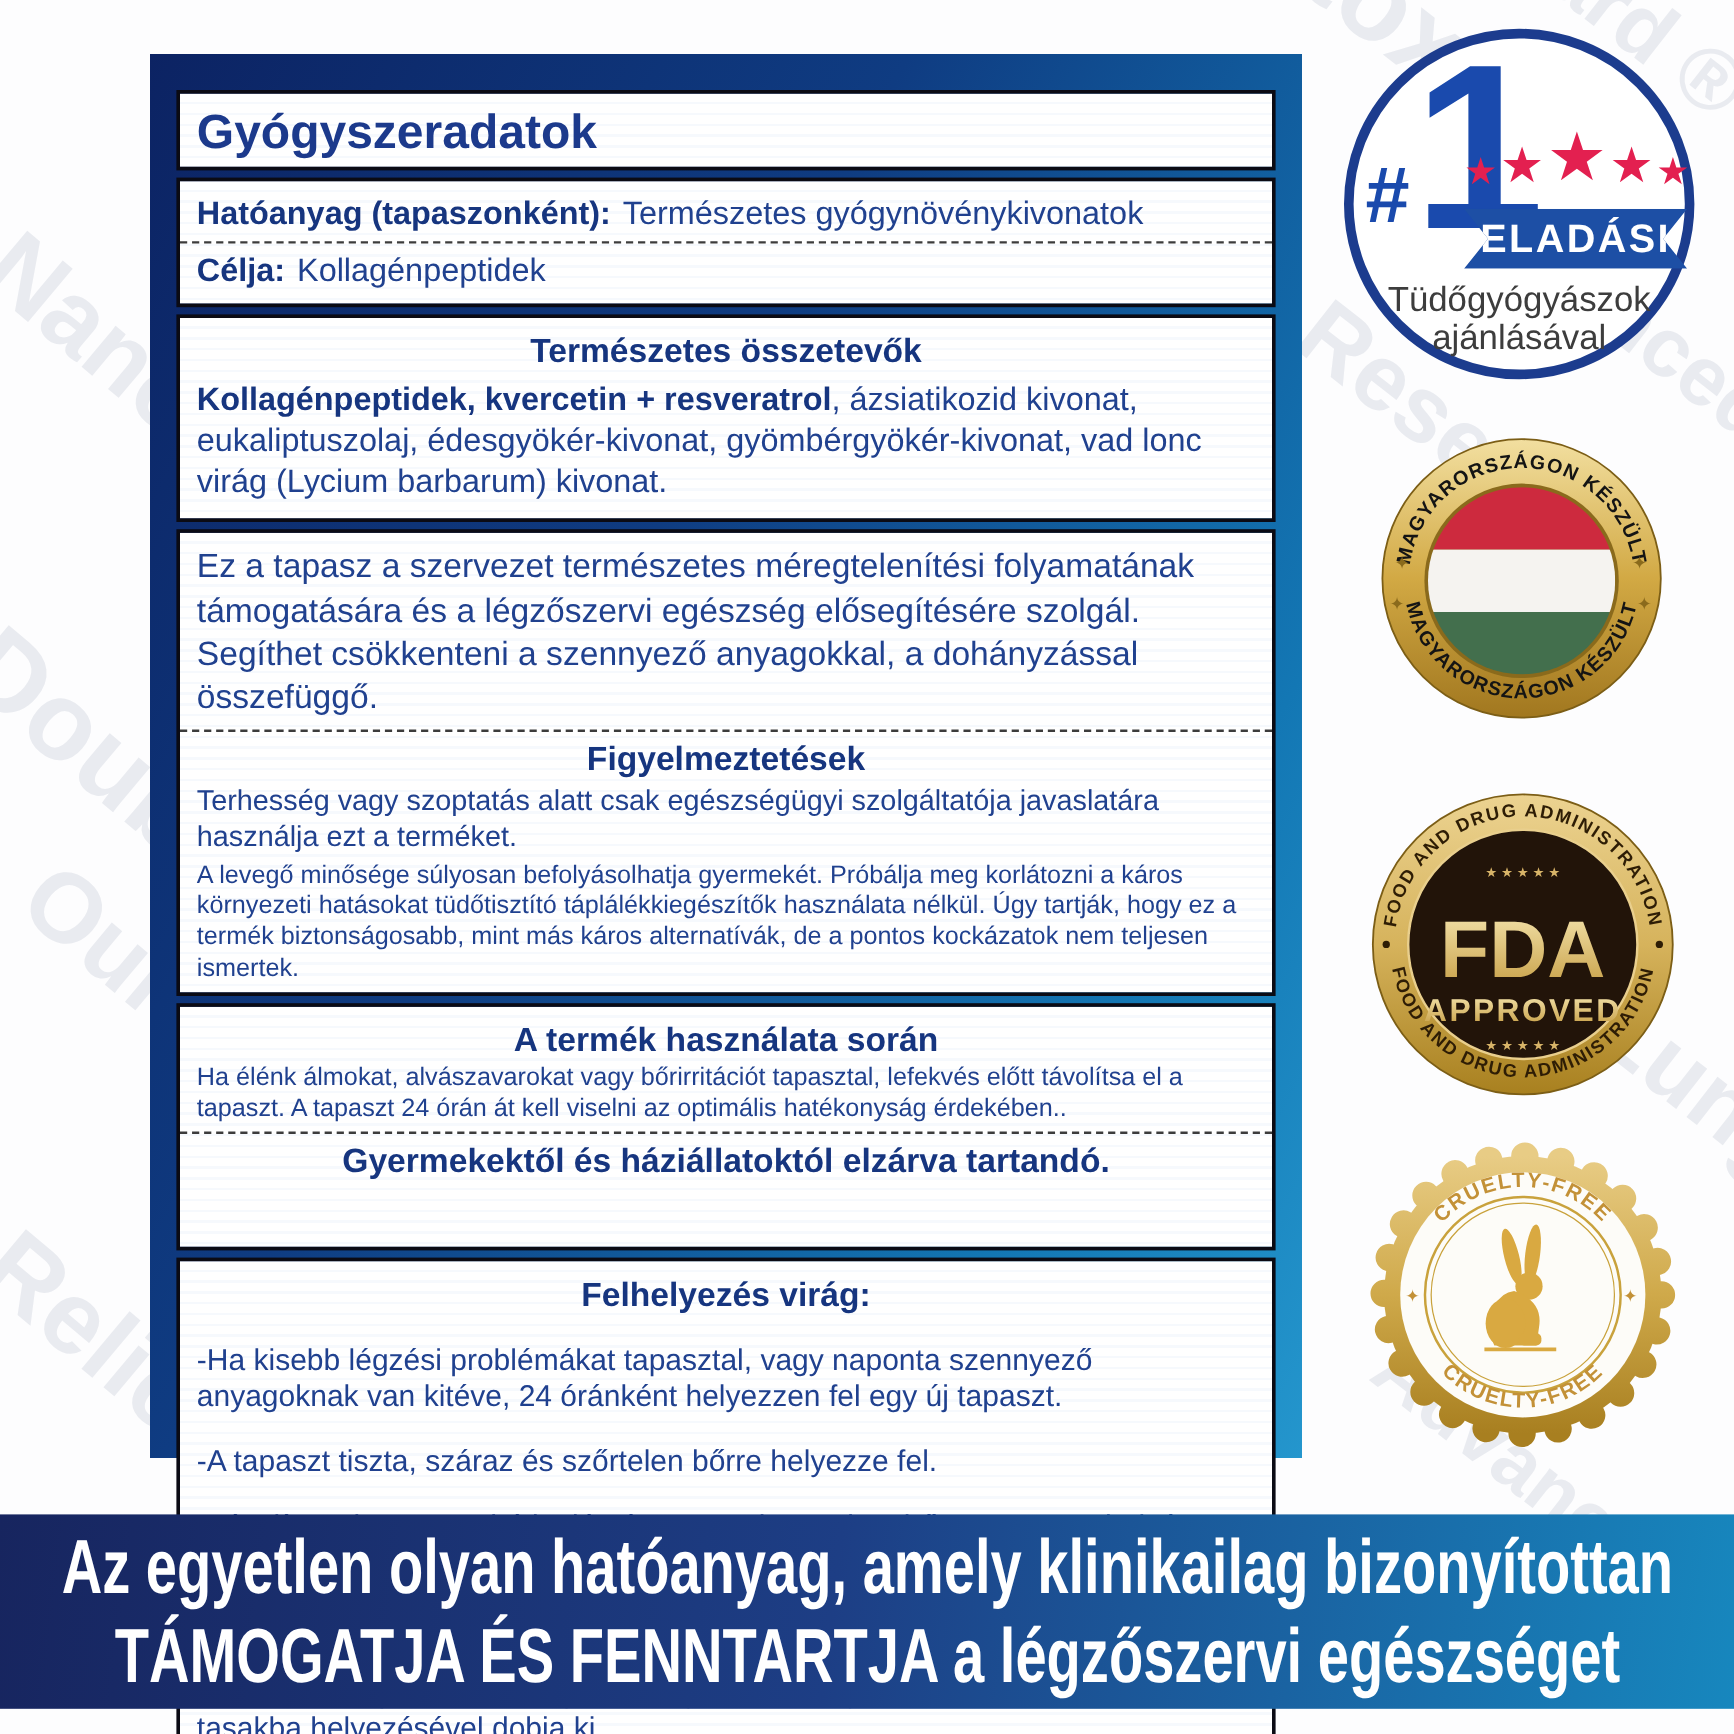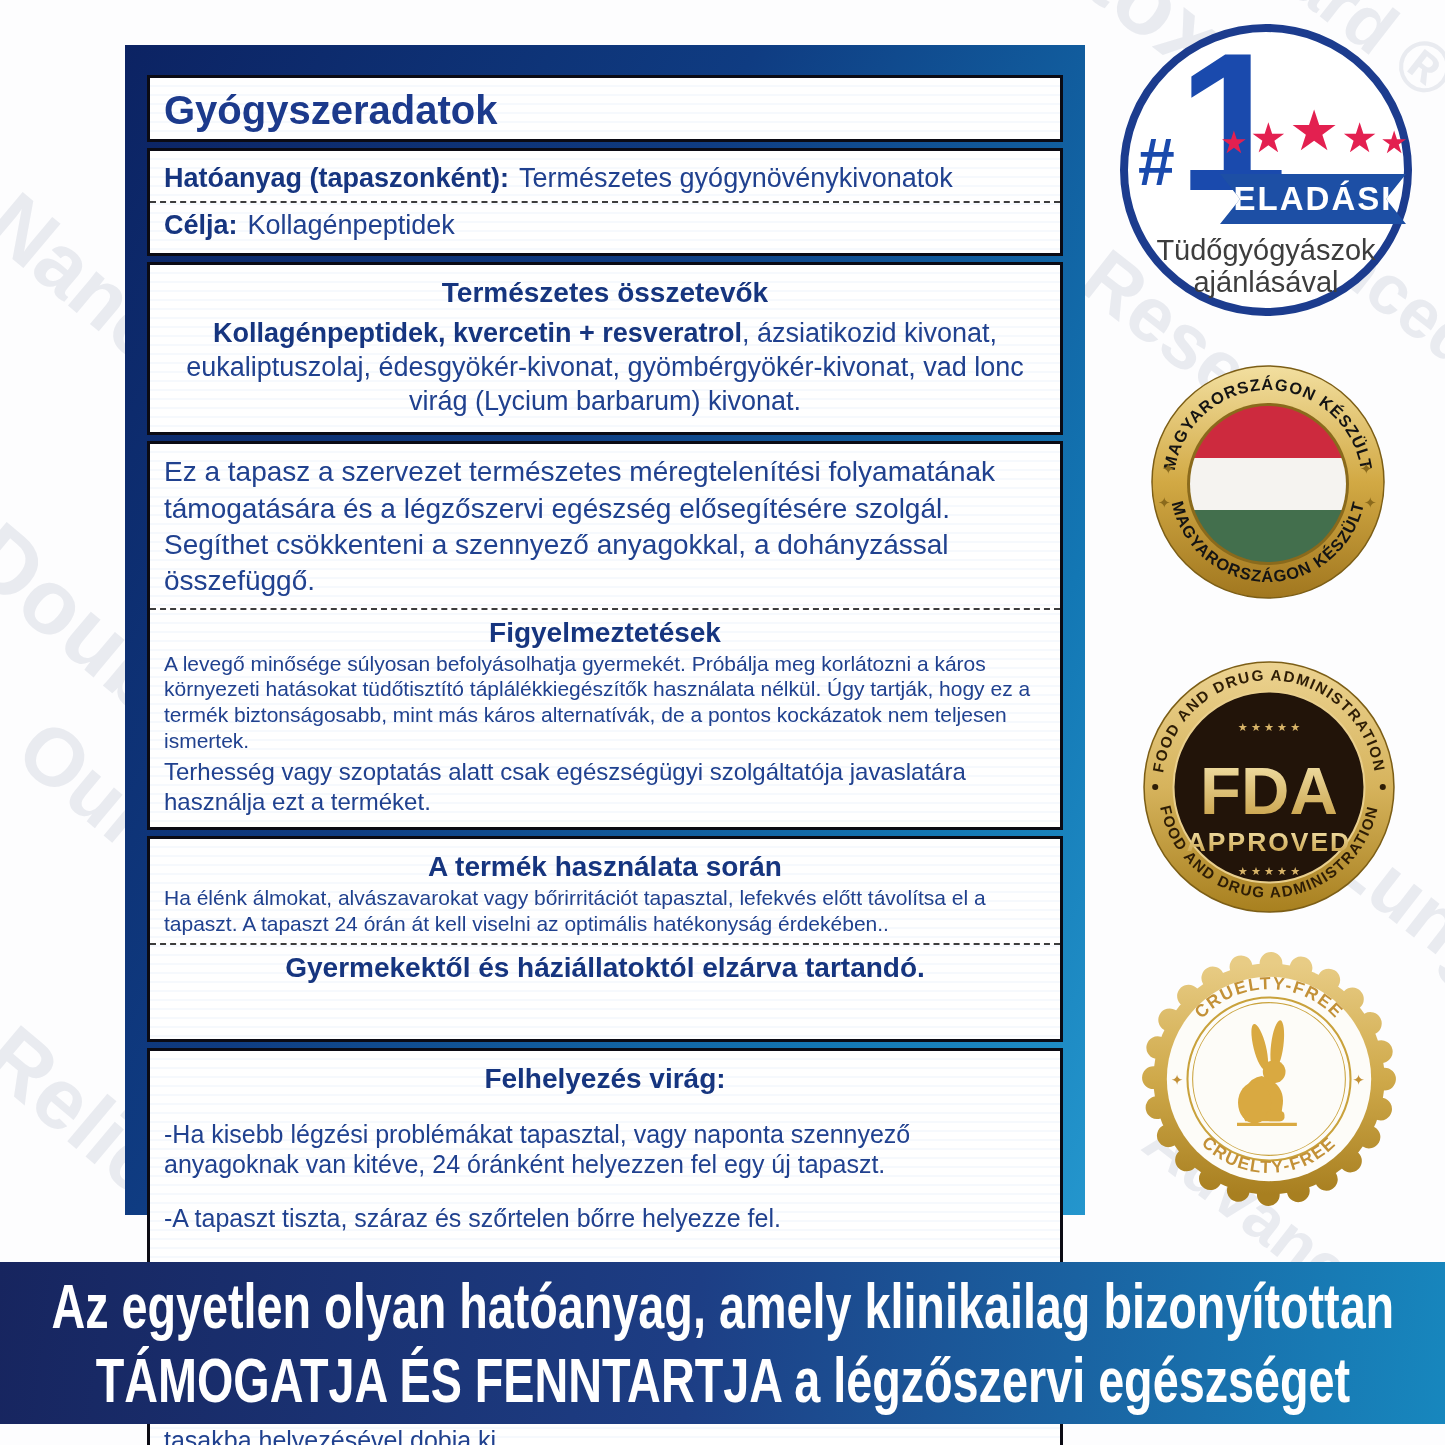--- a/index.html
+++ b/index.html
@@ -31,21 +31,21 @@
   .box-ingredients{flex:0 0 142px;}
   .box-uses{flex:0 0 268px;}
   .box-whenusing{flex:0 0 206px;}
   .box-directions{flex:1 1 auto;}
 
   .panel h1{margin:4px 0 0 0;font-size:40px;font-weight:bold;color:#1c3a8c;}
   .panel h2{margin:6px 0 2px 0;font-size:28px;font-weight:bold;color:#16357f;text-align:center;}
   .row{margin:6px 0;font-size:27px;color:#20418f;}
   .row .lbl{font-weight:bold;color:#16357f;margin-right:10px;}
   .para{margin:8px 0;color:#20418f;line-height:1.25;}
-  .para.lead27{font-size:27px;text-align:center;}
+  .para.lead27{font-size:27px;}
   .para.lead27 .boldlead{font-weight:bold;color:#16357f;}
   .para.uses{font-size:28px;line-height:1.3;margin-top:4px;}
   .para.med{font-size:24px;margin:4px 0;}
   .para.small{font-size:21px;line-height:1.22;margin:2px 0;}
   .para.dir-item{font-size:25px;line-height:1.2;margin:24px 0 0 0;}
   .dotted{border-top:2px dashed #3c3c3c;margin:7px -14px;}
 
   
   .badge{position:absolute;z-index:1;}
 
@@ -116,22 +116,22 @@
         <h2>Természetes összetevők</h2>
         <p class="para lead27">
           <span class="boldlead">Kollagénpeptidek, kvercetin + resveratrol</span><span>, ázsiatikozid kivonat, eukaliptuszolaj, édesgyökér-kivonat, gyömbérgyökér-kivonat, vad lonc virág (Lycium barbarum) kivonat.</span>
         </p>
       </section>
 
       <section class="box box-uses">
         <p class="para uses">Ez a tapasz a szervezet természetes méregtelenítési folyamatának támogatására és a légzőszervi egészség elősegítésére szolgál. Segíthet csökkenteni a szennyező anyagokkal, a dohányzással összefüggő.</p>
         <div class="dotted"></div>
         <h2>Figyelmeztetések</h2>
+        <p class="para med">Terhesség vagy szoptatás alatt csak egészségügyi szolgáltatója javaslatára használja ezt a terméket.</p>
         <p class="para small">A levegő minősége súlyosan befolyásolhatja gyermekét. Próbálja meg korlátozni a káros környezeti hatásokat tüdőtisztító táplálékkiegészítők használata nélkül. Úgy tartják, hogy ez a termék biztonságosabb, mint más káros alternatívák, de a pontos kockázatok nem teljesen ismertek.</p>
-        <p class="para med">Terhesség vagy szoptatás alatt csak egészségügyi szolgáltatója javaslatára használja ezt a terméket.</p>
       </section>
 
       <section class="box box-whenusing">
         <h2>A termék használata során</h2>
         <p class="para small">Ha élénk álmokat, alvászavarokat vagy bőrirritációt tapasztal, lefekvés előtt távolítsa el a tapaszt. A tapaszt 24 órán át kell viselni az optimális hatékonyság érdekében..</p>
         <div class="dotted"></div>
         <h2>Gyermekektől és háziállatoktól elzárva tartandó.</h2>
       </section>
 
       <section class="box box-directions">

